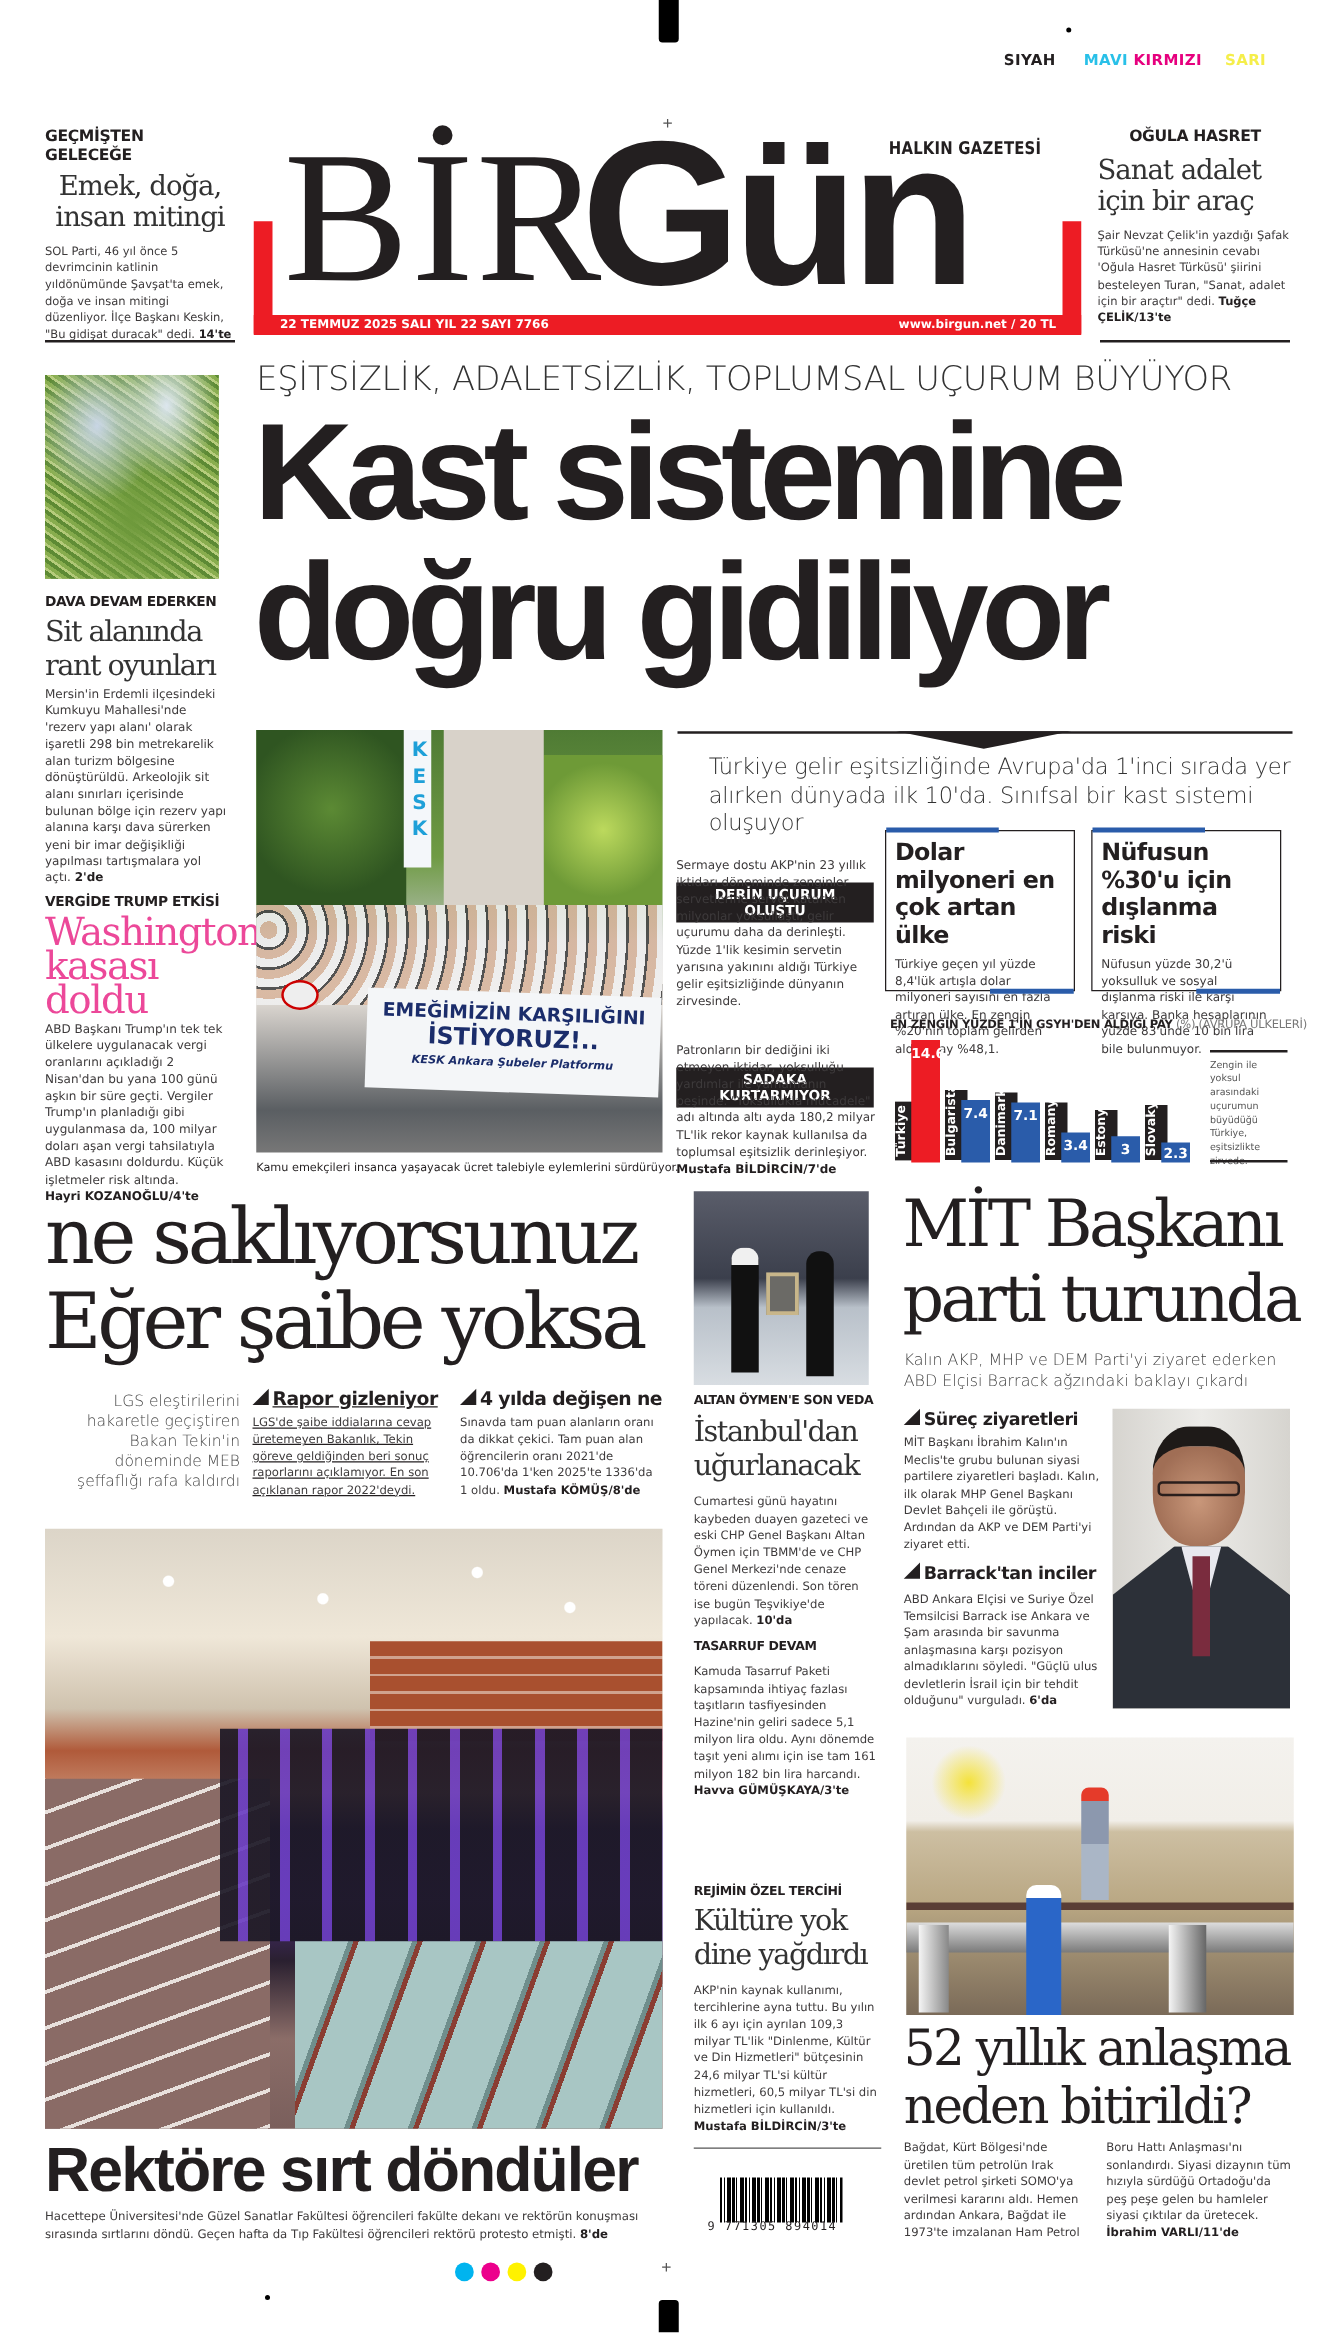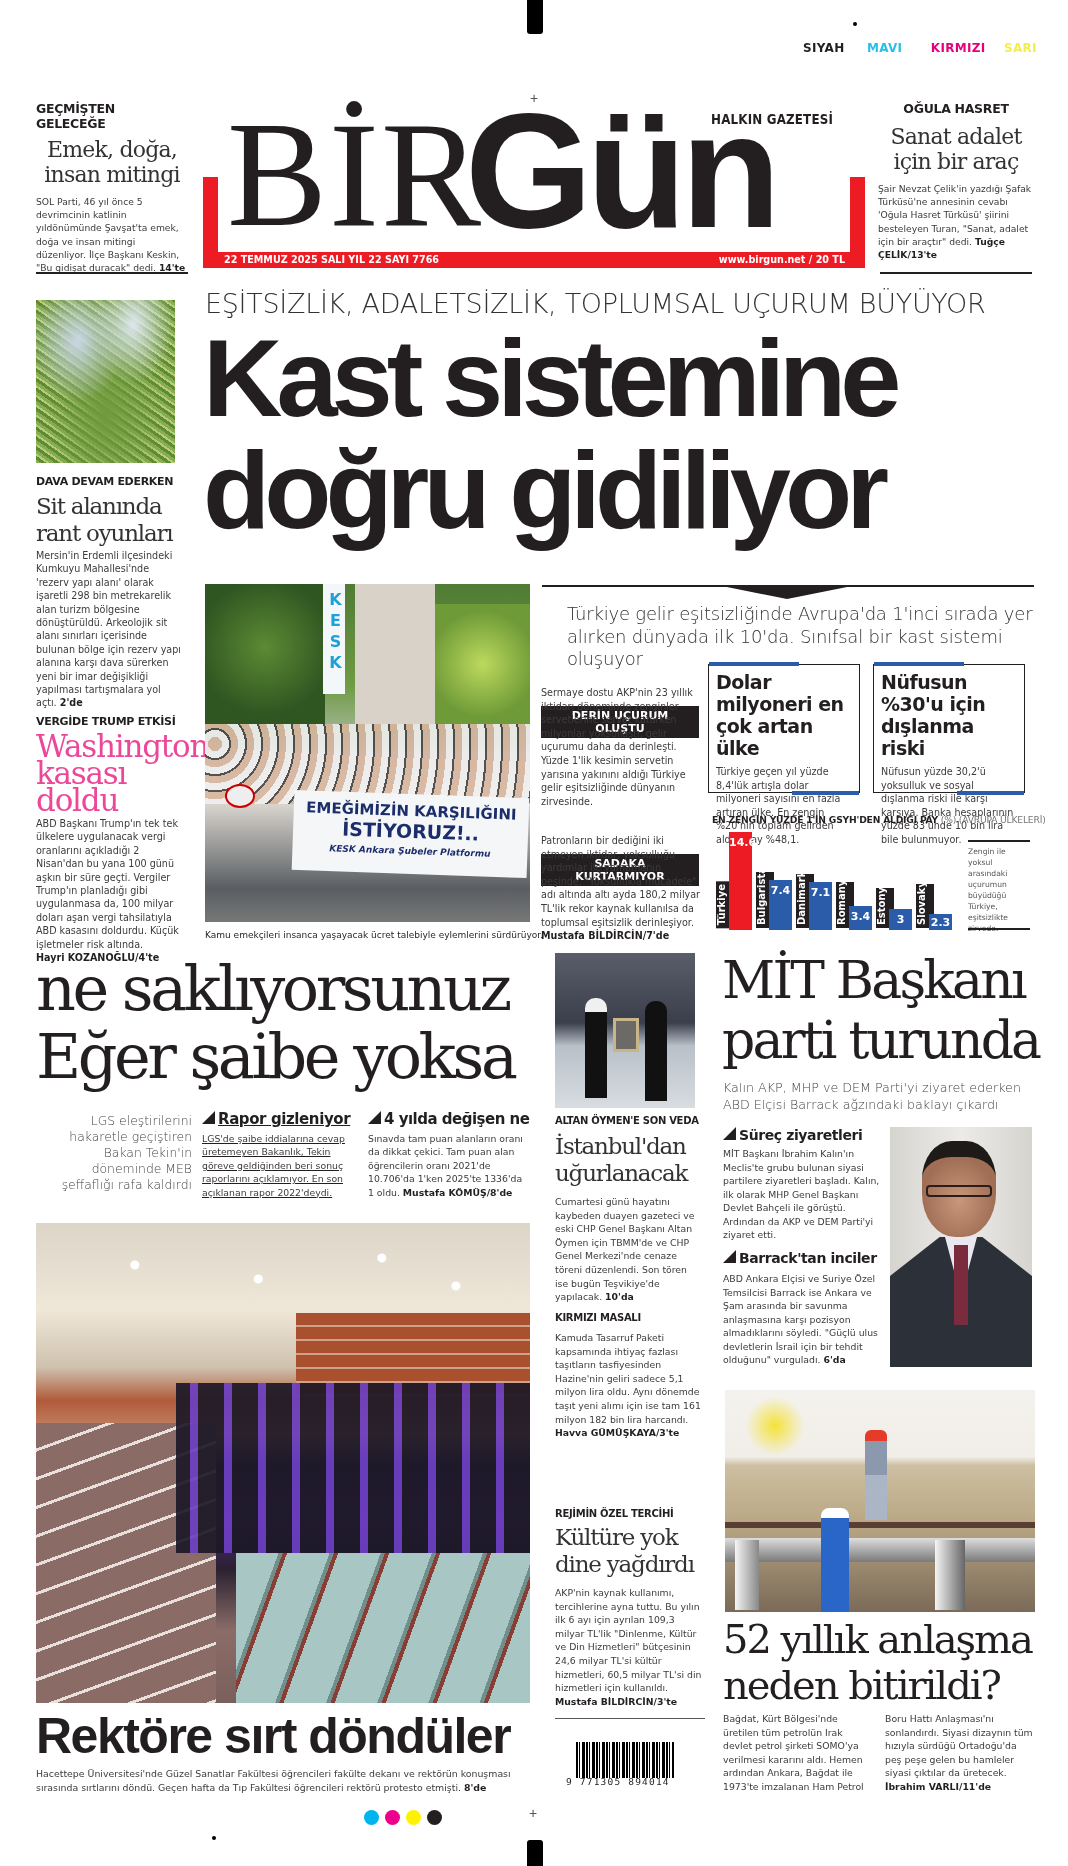--- a/index.html
+++ b/index.html
@@ -25,21 +25,21 @@
   .barlabel { position: absolute; bottom: 2px; width: 18px; background: #231f20; color: #fff; font-family: "DejaVu Sans", sans-serif; font-weight: bold; font-size: 10px; writing-mode: vertical-rl; transform: rotate(180deg); text-align: left; padding: 3px 0; }
   .barval { position: absolute; top: 4px; left: 0; right: 0; text-align: center; color: #fff; font-family: "DejaVu Sans", sans-serif; font-weight: bold; font-size: 11px; }
 </style>
 </head>
 <body>
 
 <div class="abs" style="left:527px;top:0;width:16px;height:34px;background:#000;border-radius:0 0 3px 3px;"></div>
 <div class="abs" style="left:853px;top:22px;width:4px;height:4px;background:#000;border-radius:50%;"></div>
 <div class="abs dsans" style="left:803px;top:41px;font-size:12px;font-weight:bold;letter-spacing:0.3px;">
   <span style="color:#231f20;margin-right:18px;">SIYAH</span>
-  <span style="color:#29c0e8;margin-right:24px;">MAVI</span>
+  <span style="color:#29c0e8;margin-right:0;">MAVI</span>
   <span style="color:#e6007e;margin-right:14px;">KIRMIZI</span>
   <span style="color:#f5ee4a;">SARI</span>
 </div>
 <div class="abs" style="left:530px;top:90px;font-size:14px;color:#555;">+</div>
 
 <div class="abs" style="left:36px;top:101px;width:152px;">
   <div class="kicker" style="margin-bottom:6px;font-size:12.5px;">GEÇMİŞTEN GELECEĞE</div>
   <div class="serif" style="text-align:center;font-size:22px;line-height:25px;font-weight:300;letter-spacing:-0.8px;color:#333;">
     <div>Emek, doğa,</div>
     <div>insan mitingi</div>
@@ -56,21 +56,21 @@
   <div class="abs" style="left:0;top:157px;width:662px;height:16px;background:#ed1c24;"></div>
   <div class="abs sans" style="left:262px;top:-6px;font-size:164px;line-height:164px;font-weight:bold;color:#231f20;letter-spacing:-6px;">Gün</div>
   <div class="abs serifL" style="left:24px;top:4px;font-size:150px;line-height:150px;color:#231f20;letter-spacing:2px;">BİR</div>
   <div class="abs dsans" style="left:508px;top:16px;font-size:14px;letter-spacing:0.2px;color:#231f20;transform:scaleX(0.85);transform-origin:left;font-weight:bold;">HALKIN GAZETESİ</div>
   <div class="abs dsans" style="left:21px;top:159px;font-size:9.6px;font-weight:bold;color:#fff;">22 TEMMUZ 2025 SALI YIL 22 SAYI 7766</div>
   <div class="abs dsans" style="right:20px;top:159px;font-size:9.6px;font-weight:bold;color:#fff;">www.birgun.net / 20 TL</div>
 </div>
 
 <div class="abs" style="left:878px;top:101px;width:156px;">
   <div class="kicker" style="text-align:center;margin-bottom:8px;font-size:12.5px;">OĞULA HASRET</div>
-  <div class="serif" style="text-align:center;font-size:22px;line-height:25px;letter-spacing:-0.8px;color:#333;">
+  <div class="serif" style="text-align:left;font-size:22px;line-height:25px;letter-spacing:-0.8px;color:#333;">
     <div>Sanat adalet</div>
     <div>için bir araç</div>
   </div>
   <div class="body" style="margin-top:8px;font-size:9.2px;line-height:13.2px;">
     <span>Şair Nevzat Çelik'in yazdığı Şafak Türküsü'ne annesinin cevabı 'Oğula Hasret Türküsü' şiirini besteleyen Turan, "Sanat, adalet için bir araçtır" dedi.</span> <b>Tuğçe ÇELİK/13'te</b>
   </div>
 </div>
 <div class="hr" style="left:880px;top:272px;width:152px;height:1.5px;"></div>
 
 <div class="photo" style="left:36px;top:300px;width:139px;height:163px;background:
@@ -245,21 +245,21 @@
   <div class="serif" style="font-size:23px;line-height:27px;letter-spacing:-1.2px;margin-top:7px;color:#333;">
     <div>İstanbul'dan</div>
     <div>uğurlanacak</div>
   </div>
   <div class="body" style="margin-top:8px;font-size:9.3px;line-height:13.6px;">
     <span>Cumartesi günü hayatını kaybeden duayen gazeteci ve eski CHP Genel Başkanı Altan Öymen için TBMM'de ve CHP Genel Merkezi'nde cenaze töreni düzenlendi. Son tören ise bugün Teşvikiye'de yapılacak.</span> <b>10'da</b>
   </div>
 </div>
 
 <div class="abs" style="left:555px;top:1312px;width:148px;">
-  <div class="kicker" style="font-size:10px;">KIRMIZI MASALI</div>
+  <div class="kicker" style="font-size:10px;">TASARRUF DEVAM</div>
   <div class="body" style="margin-top:8px;font-size:9.3px;line-height:13.6px;">
     <span>Kamuda Tasarruf Paketi kapsamında ihtiyaç fazlası taşıtların tasfiyesinden Hazine'nin geliri sadece 5,1 milyon lira oldu. Aynı dönemde taşıt yeni alımı için ise tam 161 milyon 182 bin lira harcandı.</span><br><b>Havva GÜMÜŞKAYA/3'te</b>
   </div>
 </div>
 
 <div class="abs" style="left:555px;top:1508px;width:148px;">
   <div class="kicker" style="font-size:10px;">REJİMİN ÖZEL TERCİHİ</div>
   <div class="serif" style="font-size:23px;line-height:27px;letter-spacing:-1.2px;margin-top:5px;color:#333;">
     <div>Kültüre yok</div>
     <div>dine yağdırdı</div>

